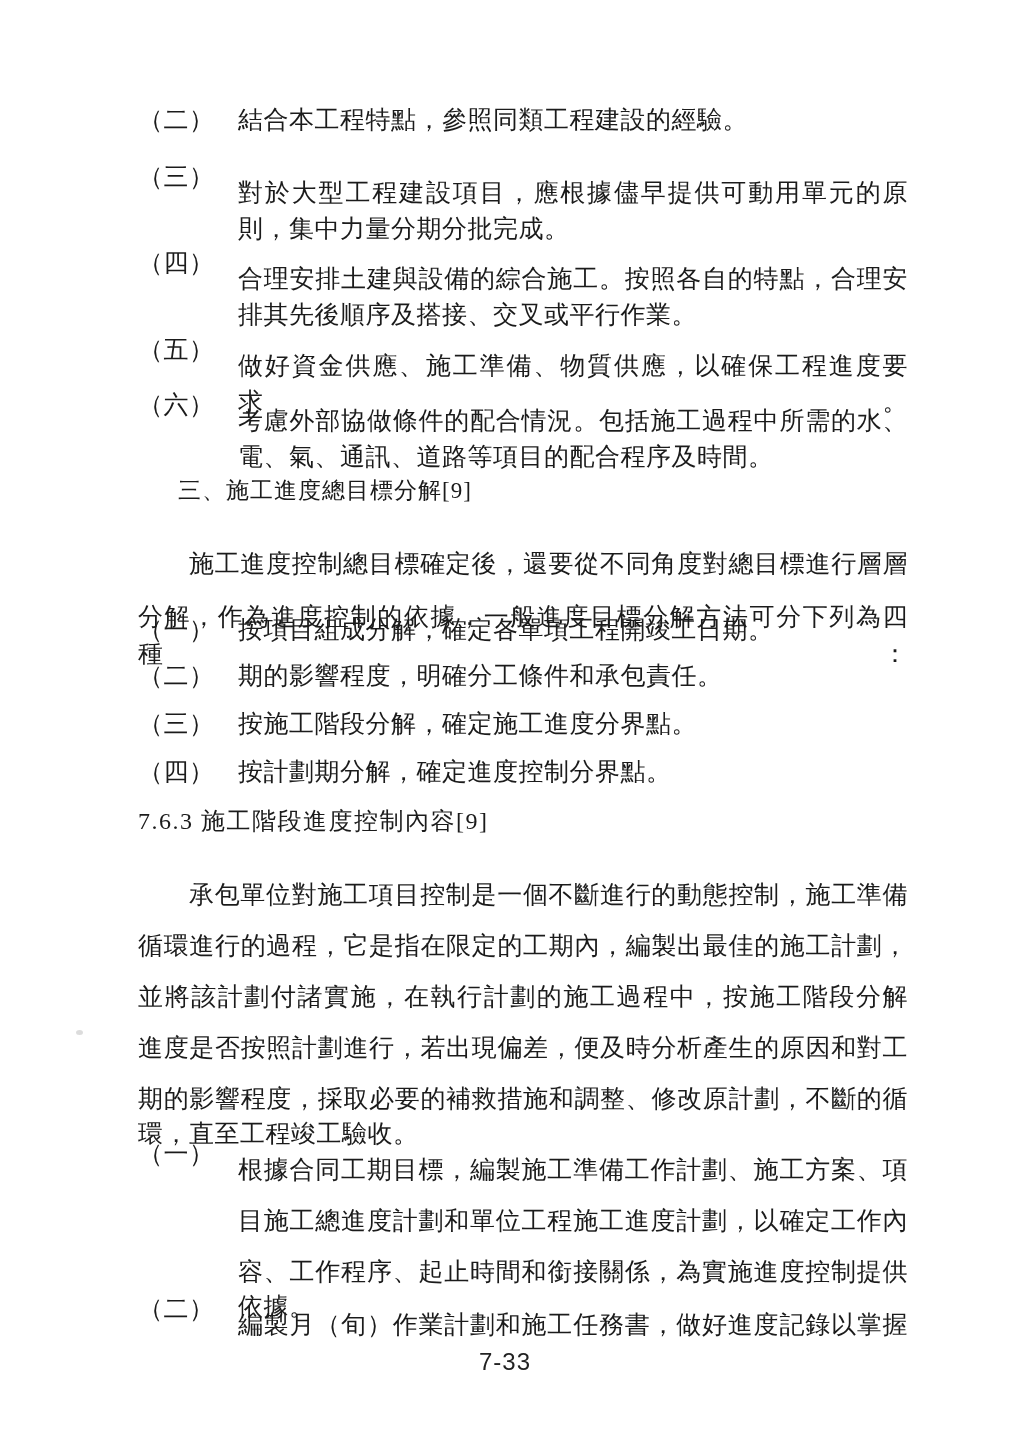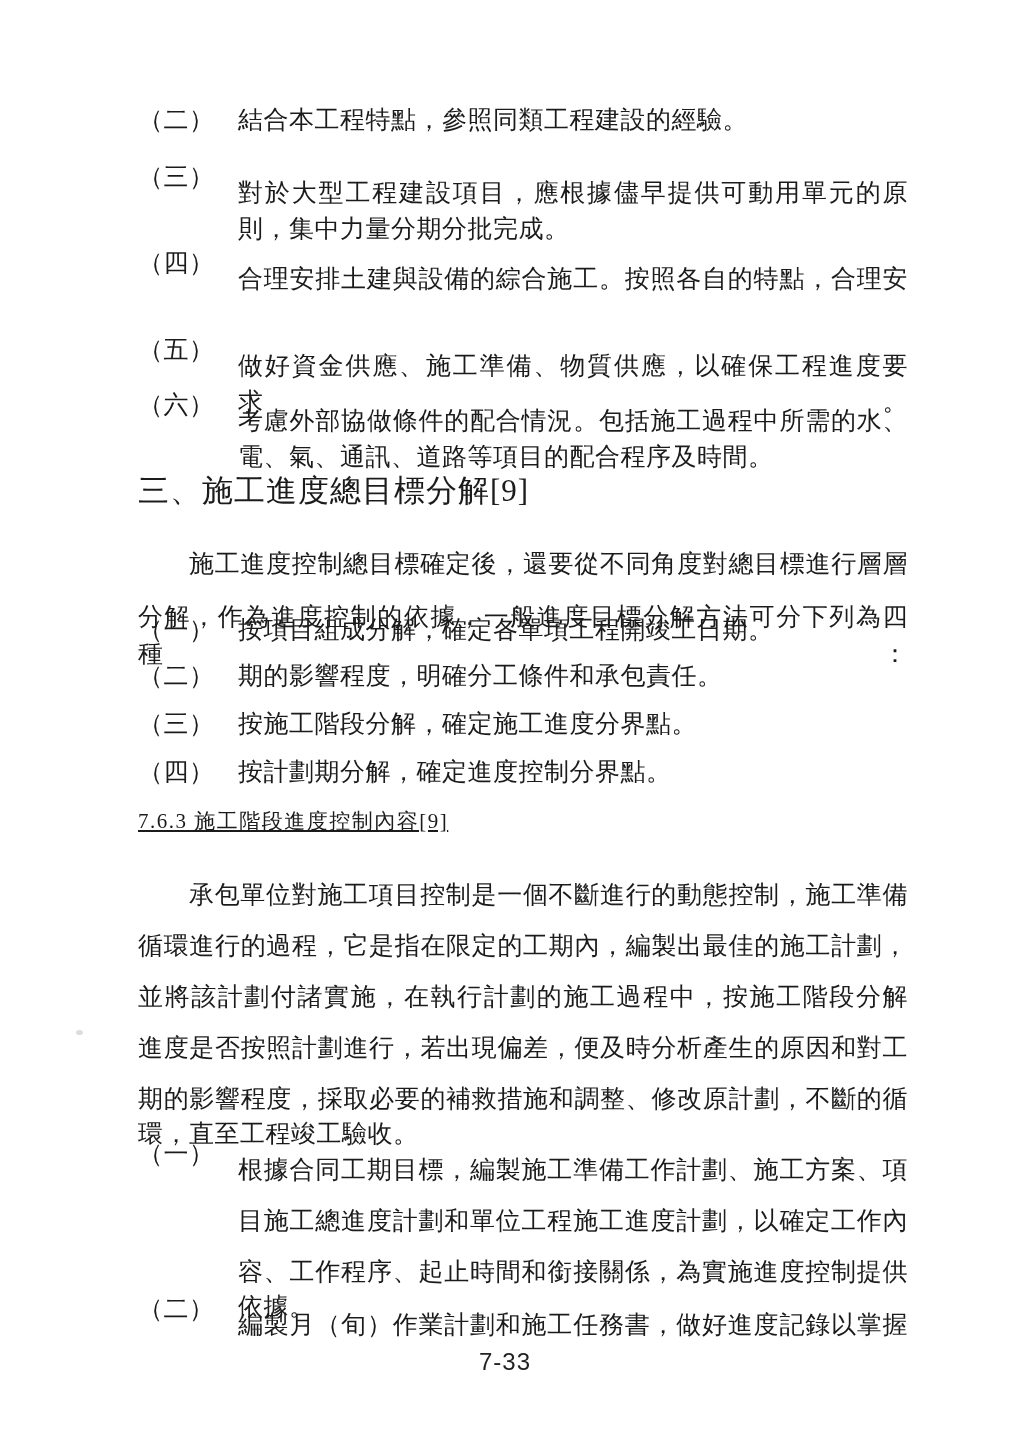--- a/index.html
+++ b/index.html
@@ -13,22 +13,22 @@
   }
   .blk { position:absolute; left:138px; width:770px; font-size:25px; letter-spacing:0.5px; }
   .item { display:flex; align-items:flex-start; }
   .marker { flex:0 0 100px; white-space:nowrap; }
   .txt { flex:1 1 auto; min-width:0; }
   .ln { line-height:36px; }
   .lh35 .ln { line-height:35px; }
   .lh37 .ln { line-height:37px; }
   .full { text-align:justify; text-align-last:justify;margin-top:16px; }
   .indent2 { text-indent:51px; }
-  .h-cn { font-size:31px; letter-spacing:1px; }
-  .h-num { font-size:21px; letter-spacing:1.5px;text-decoration:underline; }
+  .h-cn { font-size:23px; letter-spacing:1px;margin-left:40px; }
+  .h-num { font-size:24px; letter-spacing:1.5px; }
   .footer {
     position:absolute; left:0; top:1348px; width:1010px;
     text-align:center; font-size:24px; letter-spacing:1px;
     font-family:"Liberation Sans","DejaVu Sans",sans-serif; color:#222;
   }
   .speck { position:absolute; left:76px; top:1030px; width:7px; height:5px;
     background:#dcdcdc; border-radius:50%; }
 </style>
 </head>
 <body>
@@ -47,20 +47,21 @@
     <div class="txt">
       <div class="ln full">對於大型工程建設項目，應根據儘早提供可動用單元的原</div>
       <div class="ln">則，集中力量分期分批完成。</div>
     </div>
   </div>
 
   <div class="blk item" style="top:245px">
     <div class="marker ln">（四）</div>
     <div class="txt">
       <div class="ln full">合理安排土建與設備的綜合施工。按照各自的特點，合理安</div>
+      <div class="ln">排其先後順序及搭接、交叉或平行作業。</div>
     </div>
   </div>
 
   <div class="blk item" style="top:332px">
     <div class="marker ln">（五）</div>
     <div class="txt">
       <div class="ln full">做好資金供應、施工準備、物質供應，以確保工程進度要求。</div>
     </div>
   </div>
 

